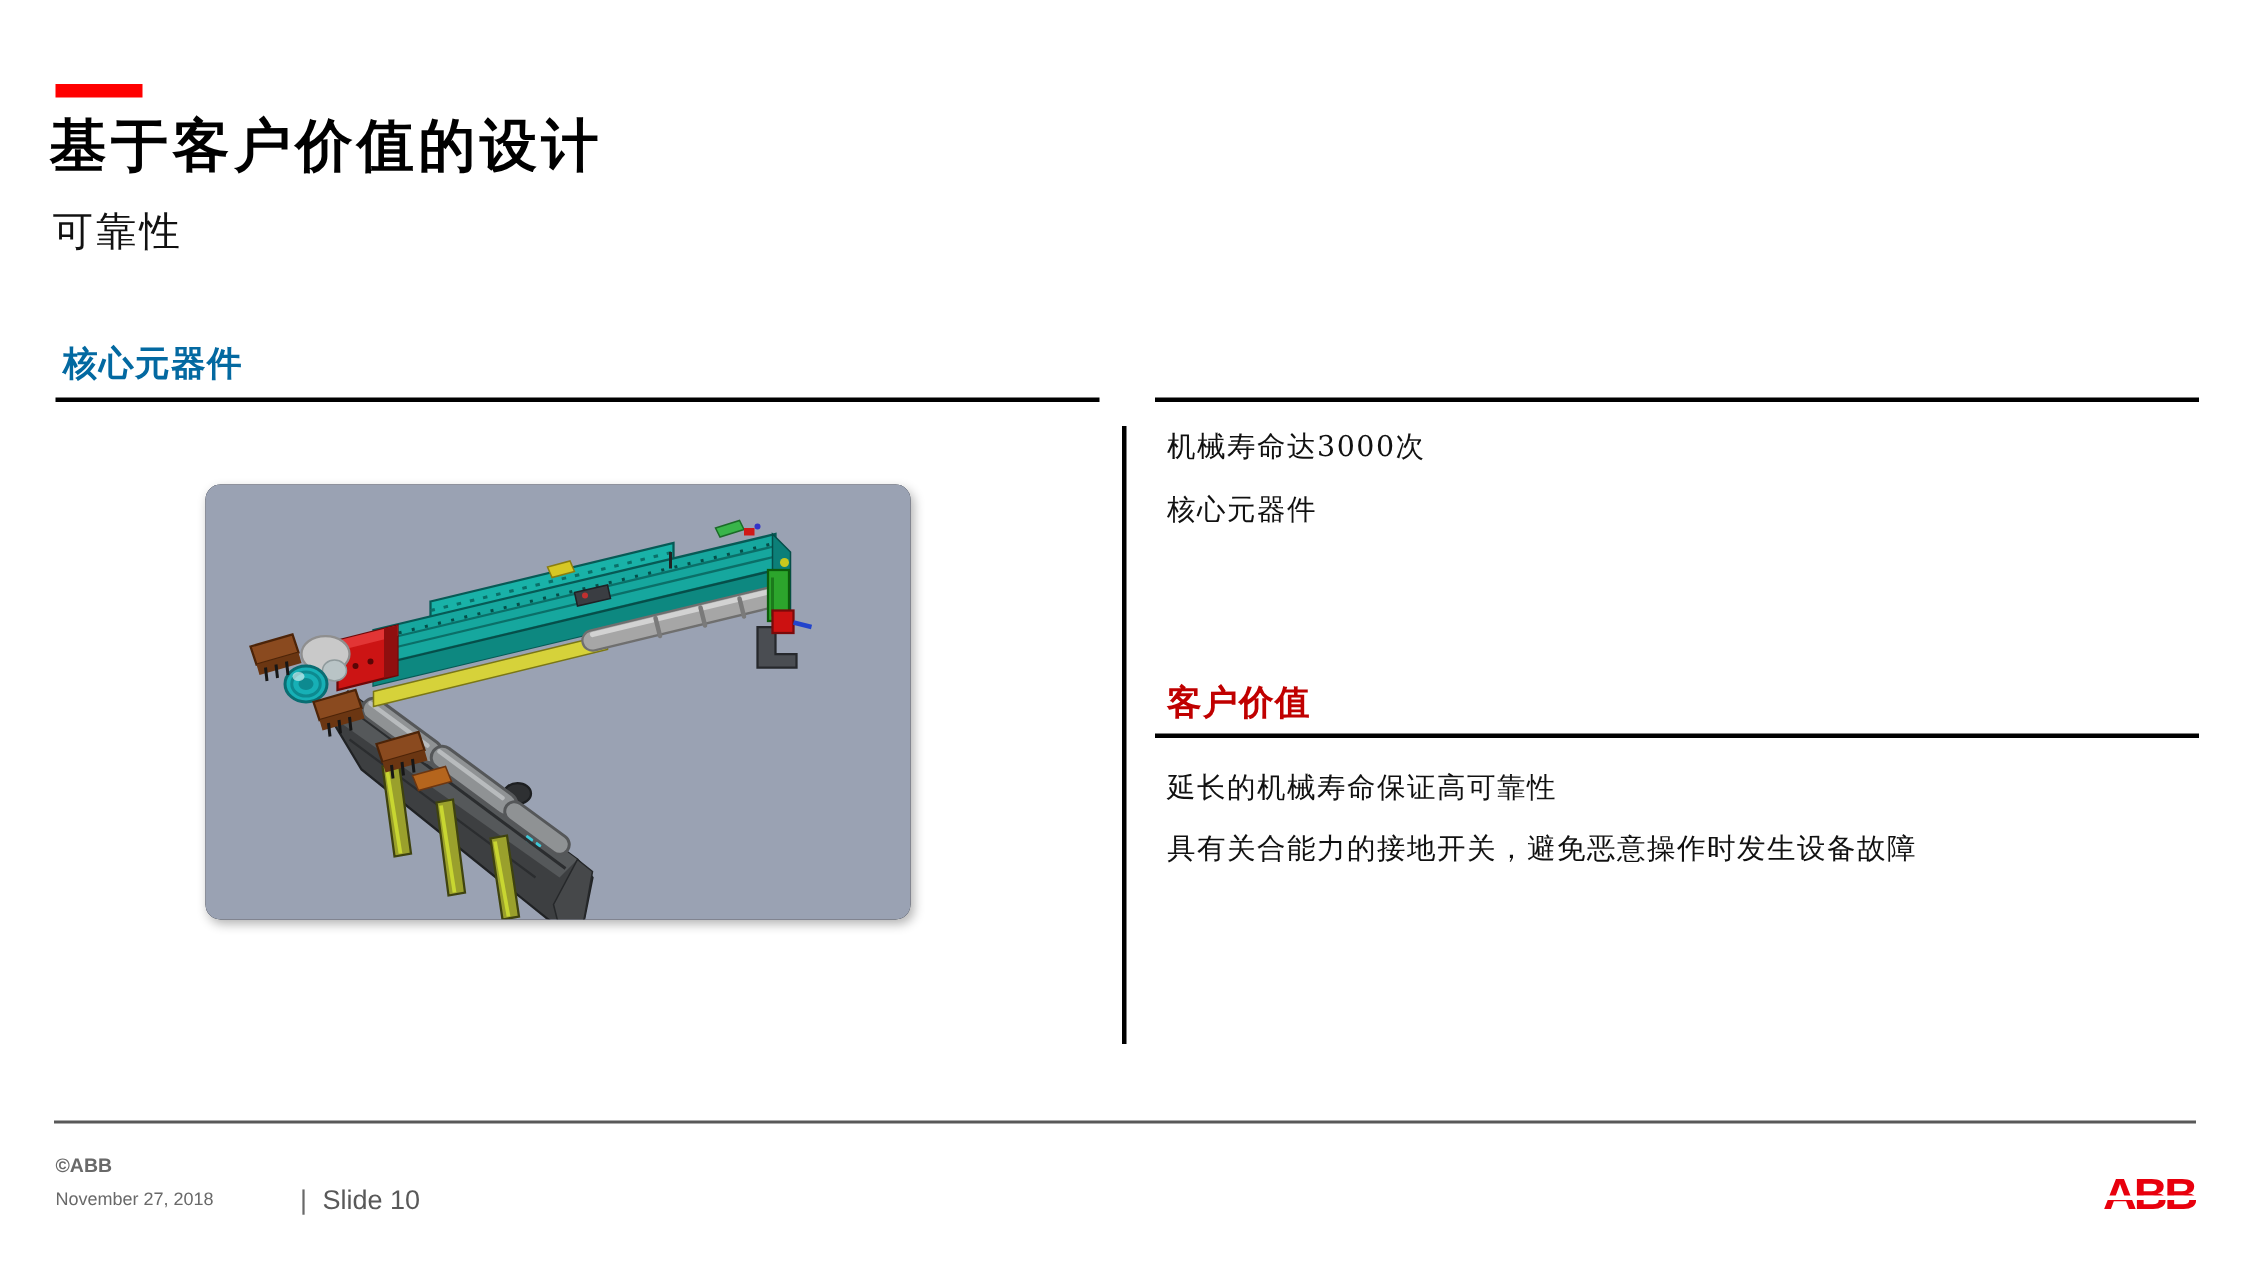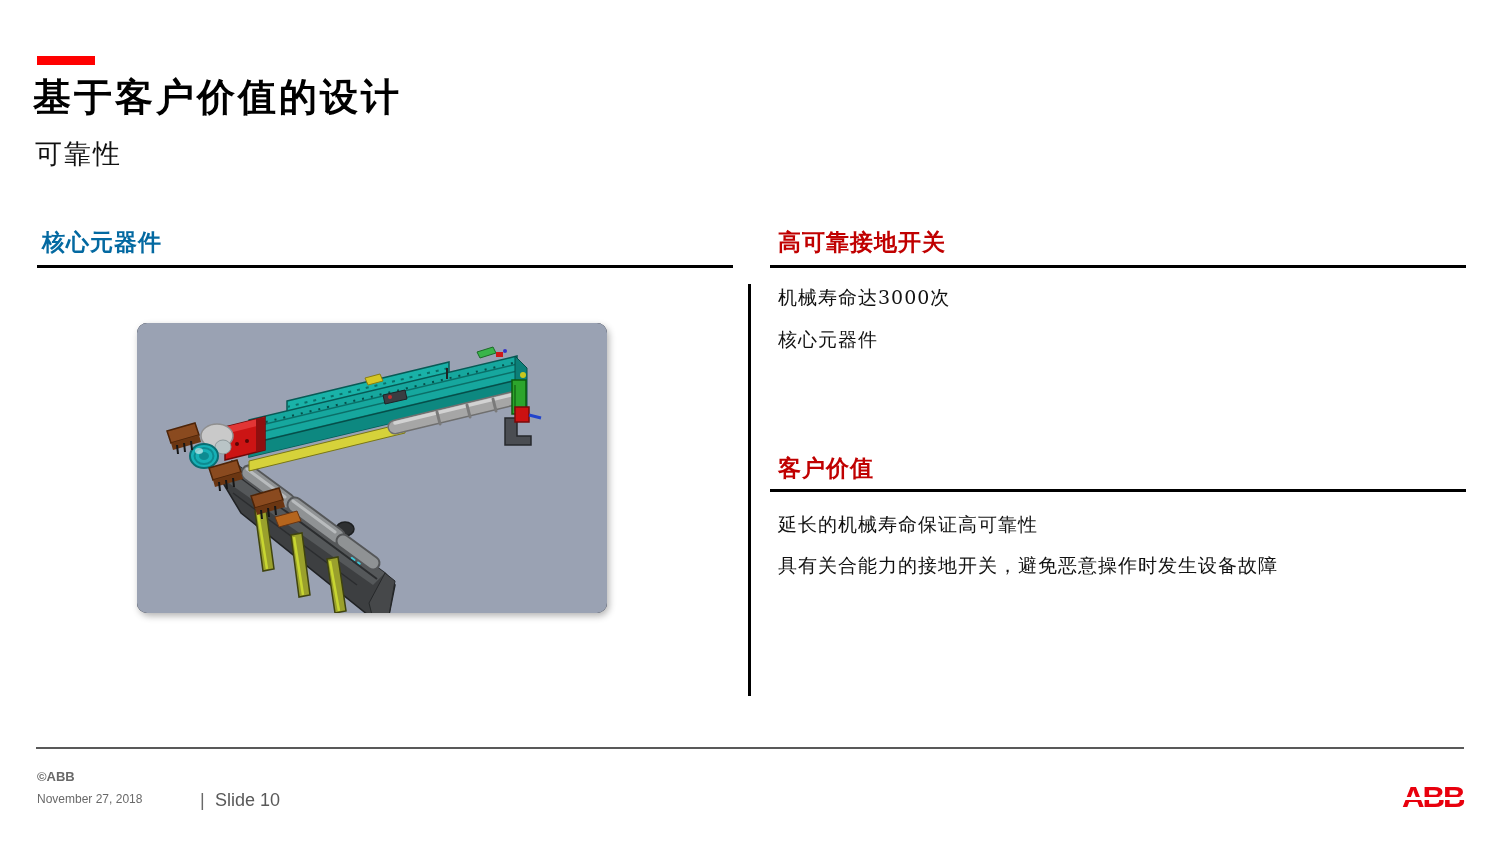--- a/index.html
+++ b/index.html
@@ -181,21 +181,20 @@
         <line x1="131" y1="185" x2="132" y2="194" stroke="#161616" stroke-width="2"></line>
         <line x1="138" y1="183" x2="139" y2="192" stroke="#161616" stroke-width="2"></line>
 
         <polygon points="138,194 160,188 164,198 142,204" fill="#b5651d" stroke="#6b3612" stroke-width="1"></polygon>
       </g>
     </svg>
   </div>
 
   <div class="v-divider"></div>
 
-  <div class="sec-heading h-right1" style="color:#c00000;">高可靠接地开关</div>
   <div class="rule rule-right1"></div>
   <div class="body-line bl1">机械寿命达3000次</div>
   <div class="body-line bl2">核心元器件</div>
 
   <div class="sec-heading h-right2" style="color:#c00000;">客户价值</div>
   <div class="rule rule-right2"></div>
   <div class="body-line bl4">具有关合能力的接地开关，避免恶意操作时发生设备故障</div>
   <div class="body-line bl3">延长的机械寿命保证高可靠性</div>
 
   <div class="footer-line"></div>

